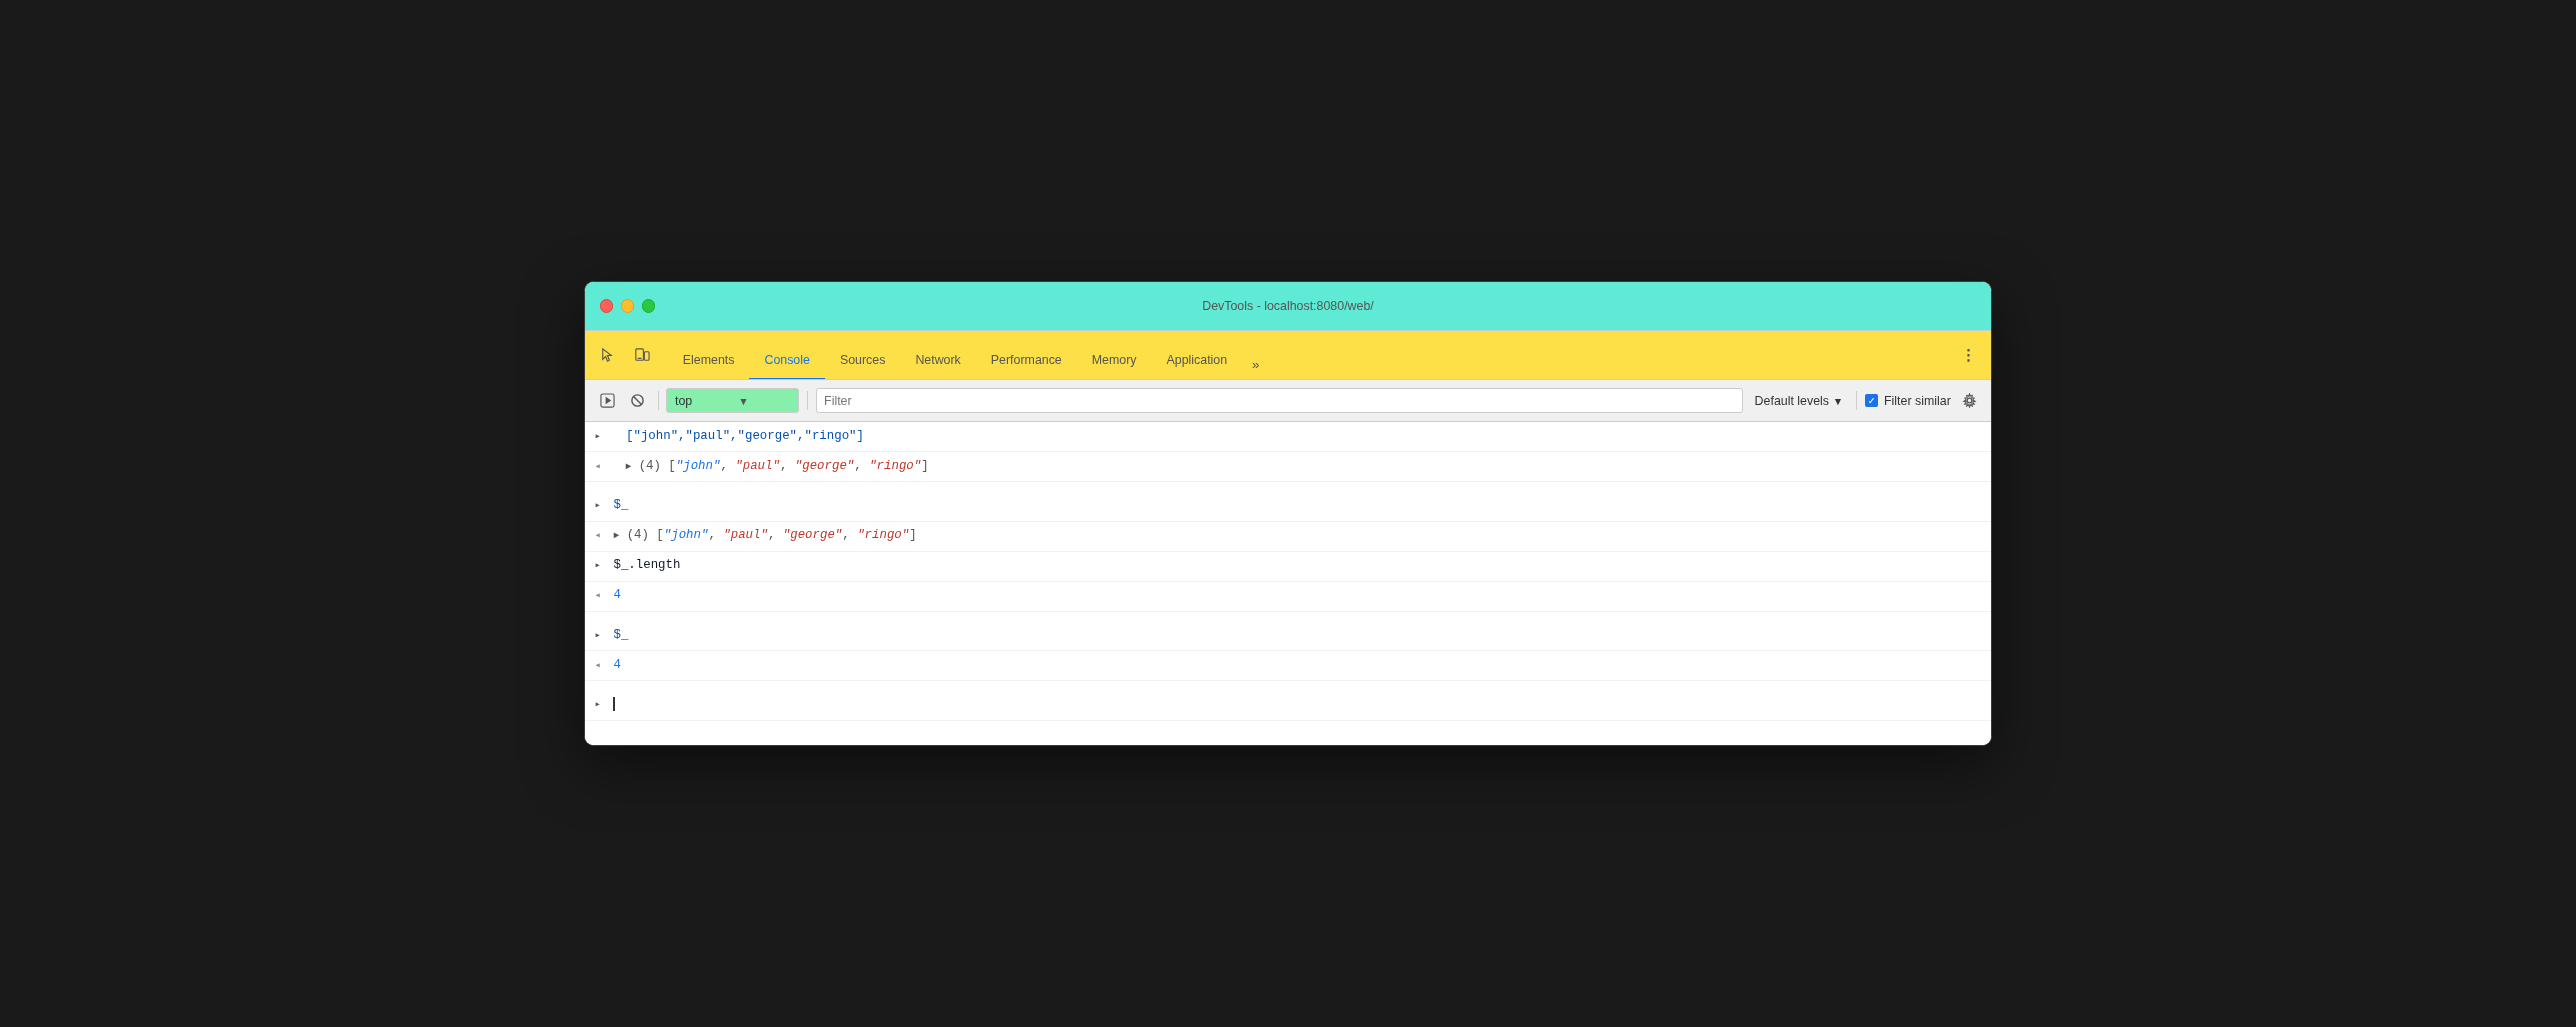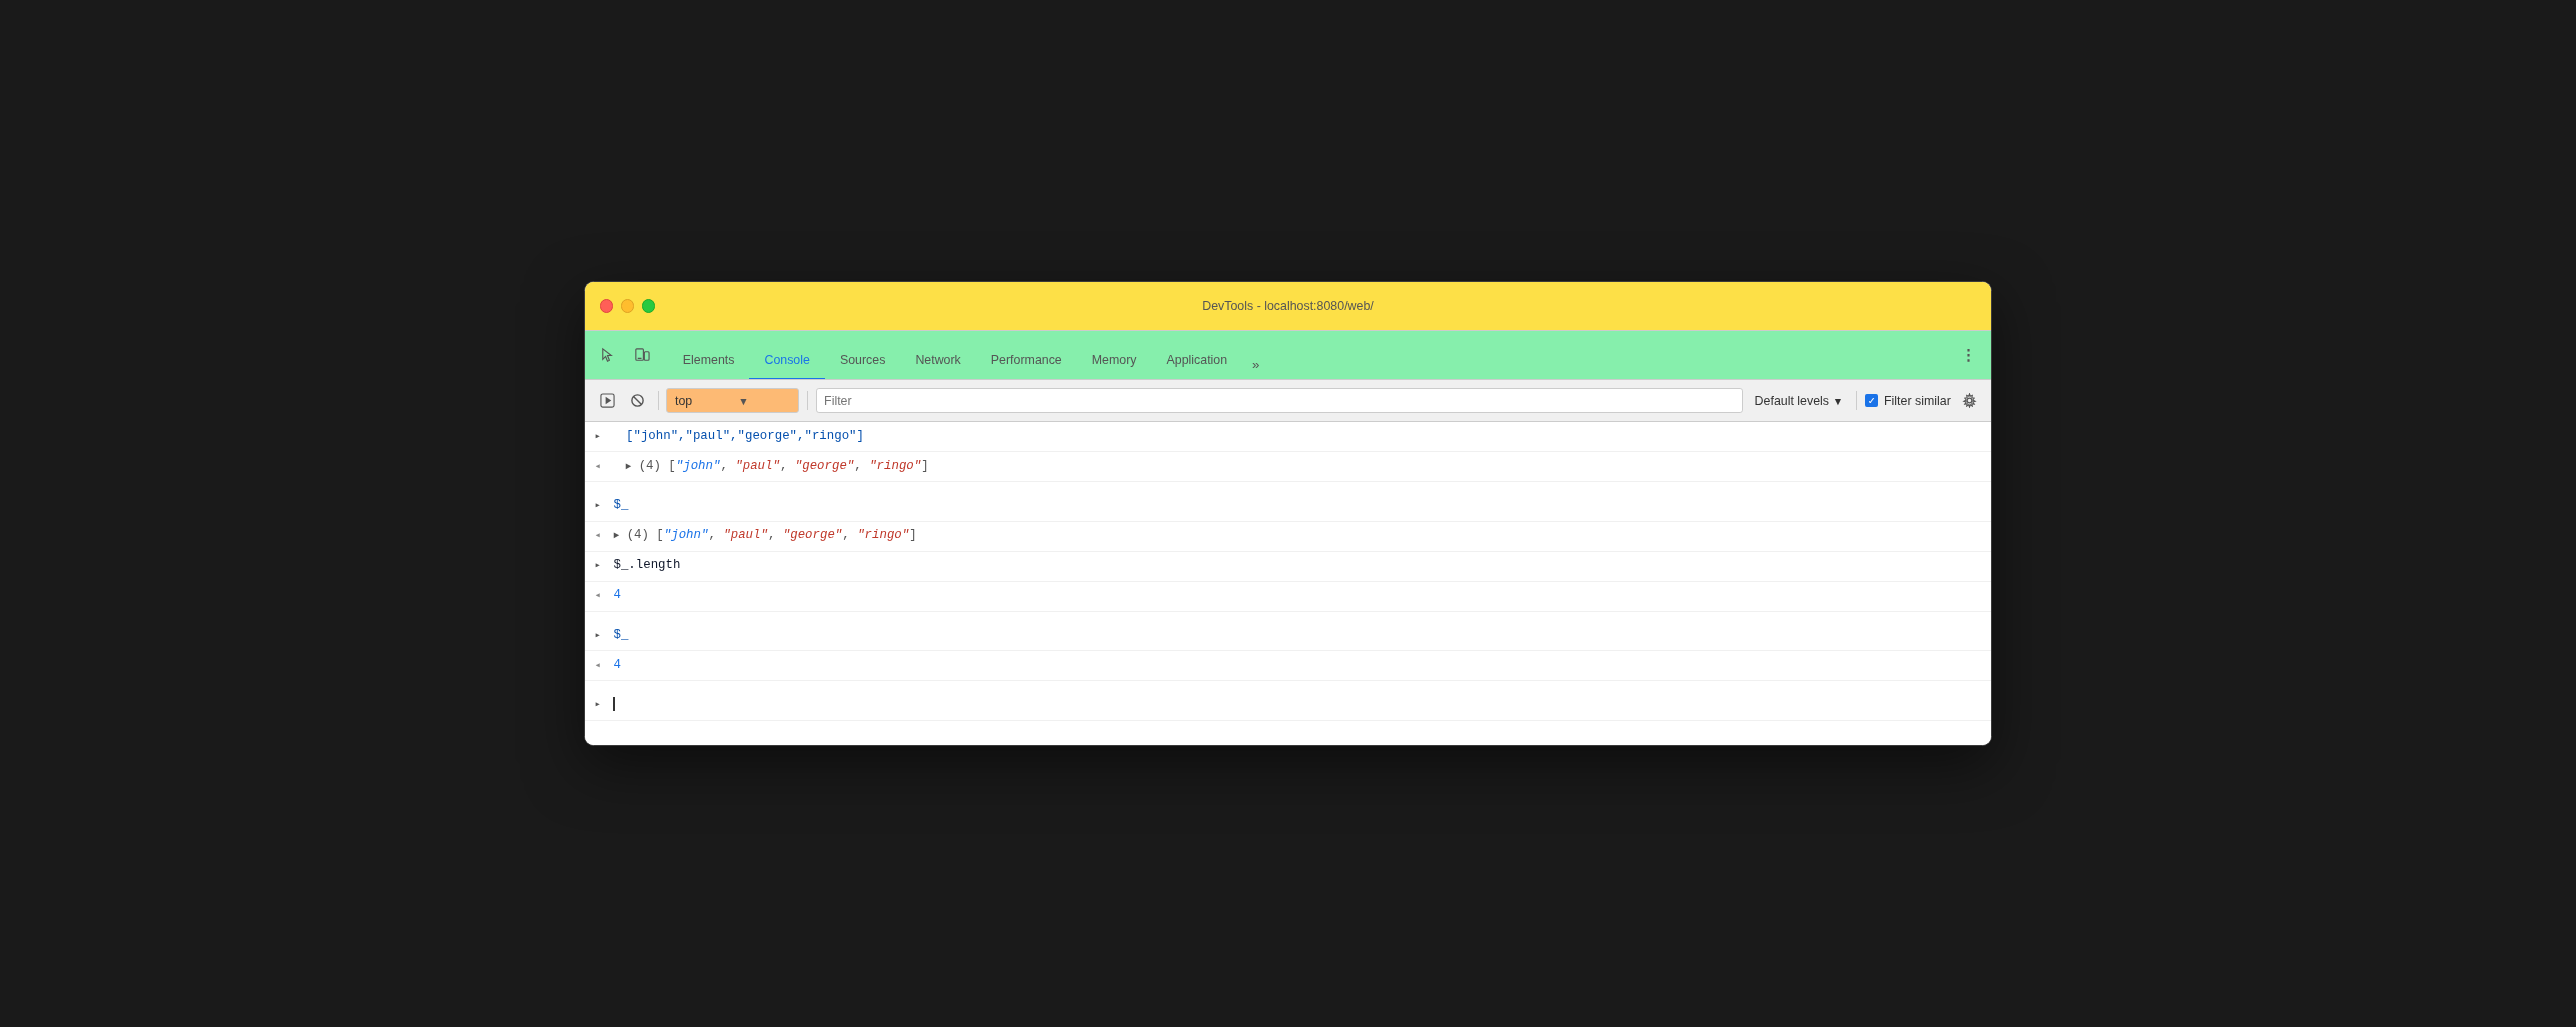--- a/index.html
+++ b/index.html
@@ -14,21 +14,21 @@
     .devtools-window {
       width: 1408px;
       background: #f5f5f5;
       border-radius: 9.5px;
       box-shadow: 0 19px 57px rgba(0,0,0,0.5);
       overflow: hidden;
       border: 1px solid #3a3a3a;
     }
     
     .title-bar {
-      background: #fde047;
+      background: #5eead4;
       height: 49px;
       display: flex;
       align-items: center;
       padding: 0 15px;
       border-bottom: 1px solid #ccc;
       position: relative;
     }
     .traffic-lights {
       display: flex;
       gap: 7.6px;
@@ -44,21 +44,21 @@
     .tl-maximize { background: #28c940; border: 1px solid #1aab29; }
     .title-text {
       position: absolute;
       left: 50%;
       transform: translateX(-50%);
       font-size: 12.4px;
       color: #555;
     }
     
     .toolbar {
-      background: #86efac;
+      background: #fde047;
       height: 49px;
       display: flex;
       align-items: center;
       padding: 0 7.6px;
       border-bottom: 1px solid #ccc;
       gap: 3.8px;
     }
     .toolbar-icon-btn {
       width: 30px;
       height: 30px;
@@ -146,21 +146,21 @@
     }
     .console-divider {
       width: 1px;
       height: 19px;
       background: #ccc;
       margin: 0 1.9px;
     }
     .top-select {
       display: flex;
       align-items: center;
-      background: #fdba74;
+      background: #86efac;
       border: 1px solid #ccc;
       border-radius: 2.9px;
       padding: 0 7.6px;
       height: 25px;
       font-size: 12.4px;
       color: #333;
       cursor: pointer;
       gap: 11px;
       min-width: 133px;
     }

